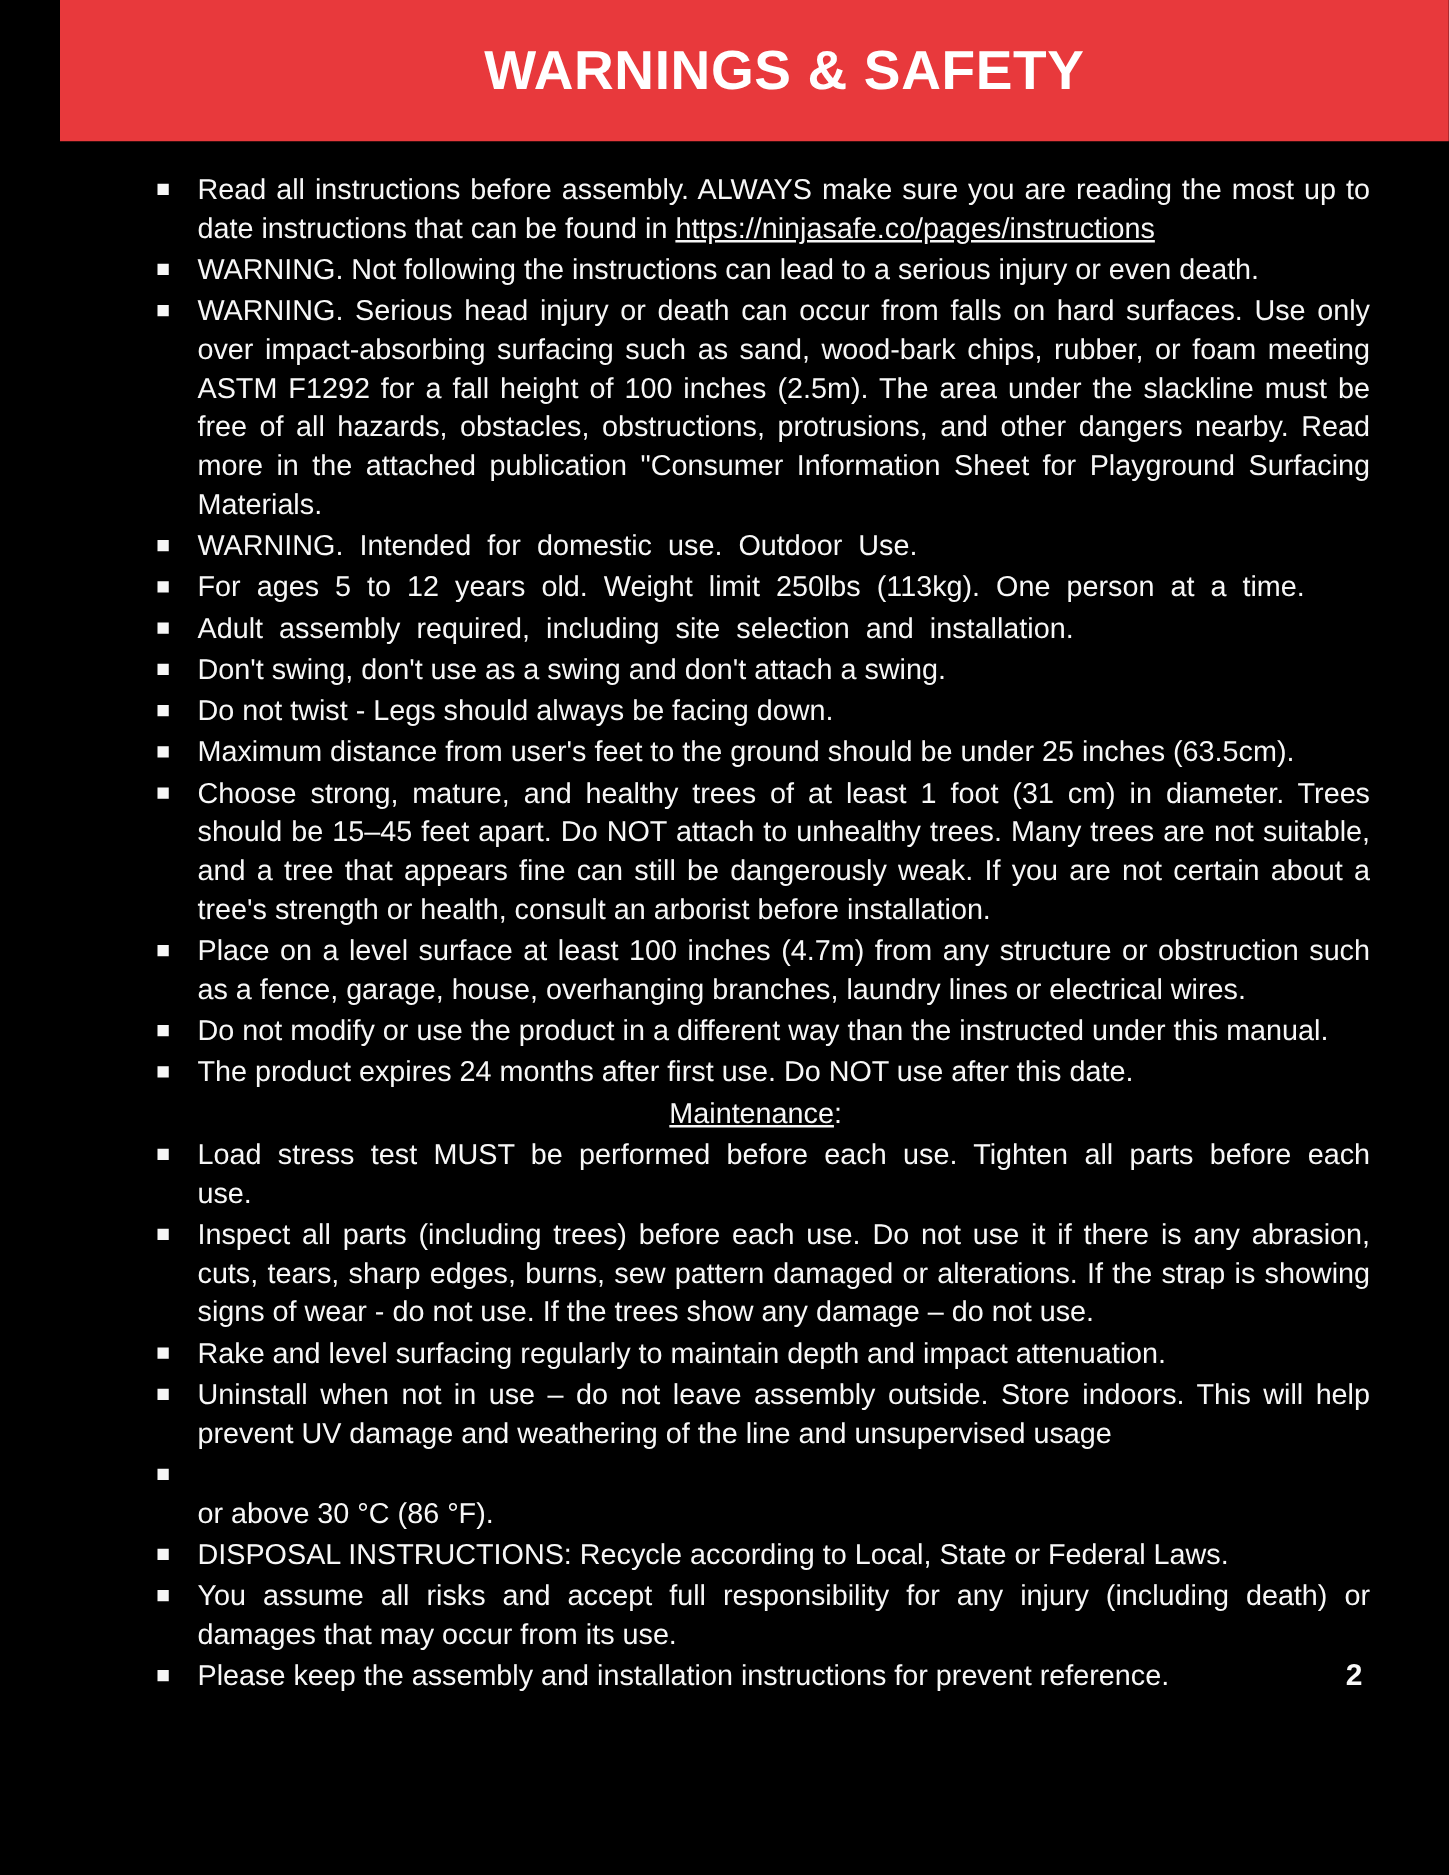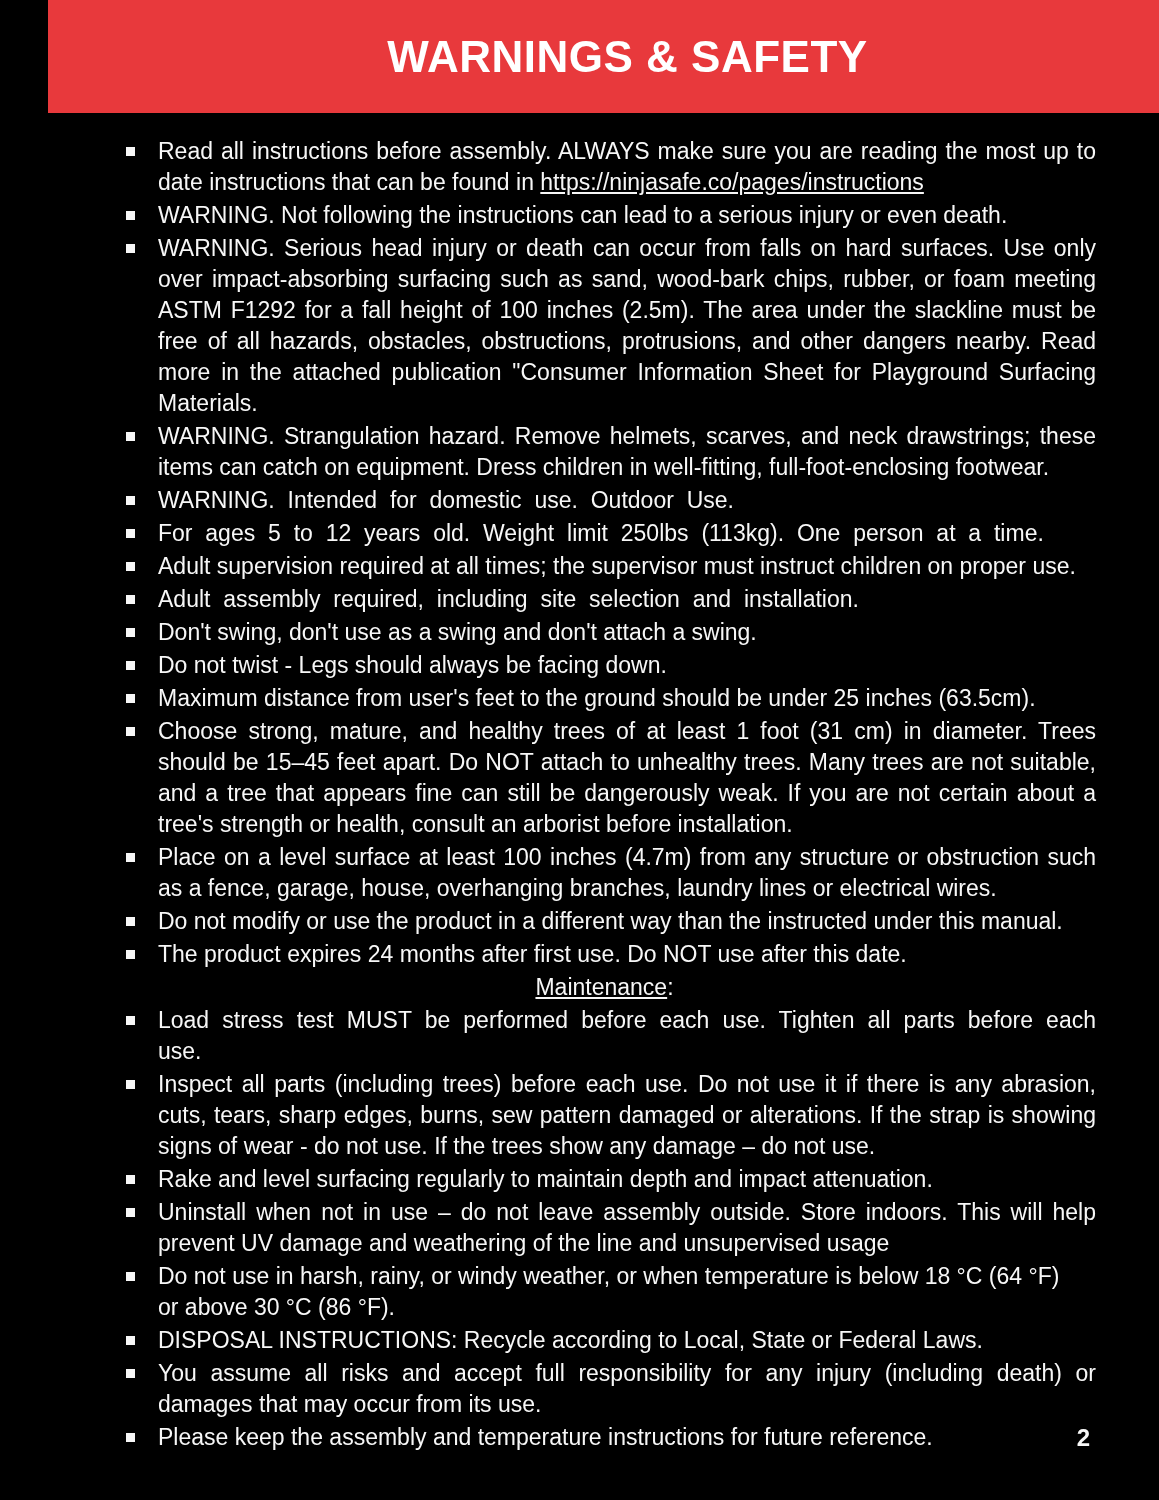--- a/index.html
+++ b/index.html
@@ -91,33 +91,25 @@
       <div class="item">
         <span class="bullet"></span>
         <p class="text"><span class="b">WARNING</span><span>. Not following the instructions can lead to a serious injury or even death.</span></p>
       </div>
       <div class="item">
         <span class="bullet"></span>
         <p class="text"><span class="b">WARNING</span><span>. Serious head injury or death can occur from falls on hard surfaces. Use </span><span class="b">only over impact-absorbing surfacing</span><span> such as sand, wood-bark chips, rubber, or foam meeting </span><span class="b">ASTM F1292</span><span> for a fall height of 100 inches (2.5m). The area under the slackline must be free of all hazards, obstacles, obstructions, protrusions, and other dangers nearby. Read more in the attached publication "Consumer Information Sheet for Playground Surfacing Materials.</span></p>
       </div>
       <div class="item">
         <span class="bullet"></span>
-        <p class="text"><span class="b">WARNING</span><span>. Strangulation hazard. Remove helmets, scarves, and neck drawstrings; these items can catch on equipment. Dress children in well-fitting, full-foot-enclosing footwear.</span></p>
-      </div>
-      <div class="item">
-        <span class="bullet"></span>
         <p class="text wide"><span class="b">WARNING</span><span>. Intended for domestic use. Outdoor Use.</span></p>
       </div>
       <div class="item">
         <span class="bullet"></span>
         <p class="text wide"><span>For ages 5 to 12 years old. Weight limit 250lbs (113kg). One person at a time.</span></p>
-      </div>
-      <div class="item">
-        <span class="bullet"></span>
-        <p class="text"><span>Adult supervision required at all times; the supervisor must instruct children on proper use.</span></p>
       </div>
       <div class="item">
         <span class="bullet"></span>
         <p class="text wide"><span>Adult assembly required, including site selection and installation.</span></p>
       </div>
       <div class="item">
         <span class="bullet"></span>
         <p class="text"><span>Don't swing, don't use as a swing and don't attach a swing.</span></p>
       </div>
       <div class="item">
@@ -158,28 +150,28 @@
       <div class="item">
         <span class="bullet"></span>
         <p class="text"><span>Rake and level surfacing regularly to maintain depth and impact attenuation.</span></p>
       </div>
       <div class="item">
         <span class="bullet"></span>
         <p class="text"><span>Uninstall when not in use – do not leave assembly outside. Store indoors. This will help prevent UV damage and weathering of the line and unsupervised usage</span></p>
       </div>
       <div class="item">
         <span class="bullet"></span>
-        <p class="text"><span>Do not use in harsh, rainy, or windy weather, or when temperature is below 18 °C (64 °F)</span><br><span>or above 30 °C (86 °F).</span></p>
+        <p class="text"><br><span>or above 30 °C (86 °F).</span></p>
       </div>
       <div class="item">
         <span class="bullet"></span>
         <p class="text"><span>DISPOSAL INSTRUCTIONS: Recycle according to Local, State or Federal Laws.</span></p>
       </div>
       <div class="item">
         <span class="bullet"></span>
         <p class="text"><span>You assume all risks and accept full responsibility for any injury (including death) or damages that may occur from its use.</span></p>
       </div>
       <div class="item">
         <span class="bullet"></span>
-        <p class="text"><span>Please keep the assembly and temperature instructions for future reference.</span><span class="pagenum">2</span></p>
+        <p class="text"><span>Please keep the assembly and installation instructions for prevent reference.</span><span class="pagenum">2</span></p>
       </div>
     </main>
 </div>
 
 </body></html>

